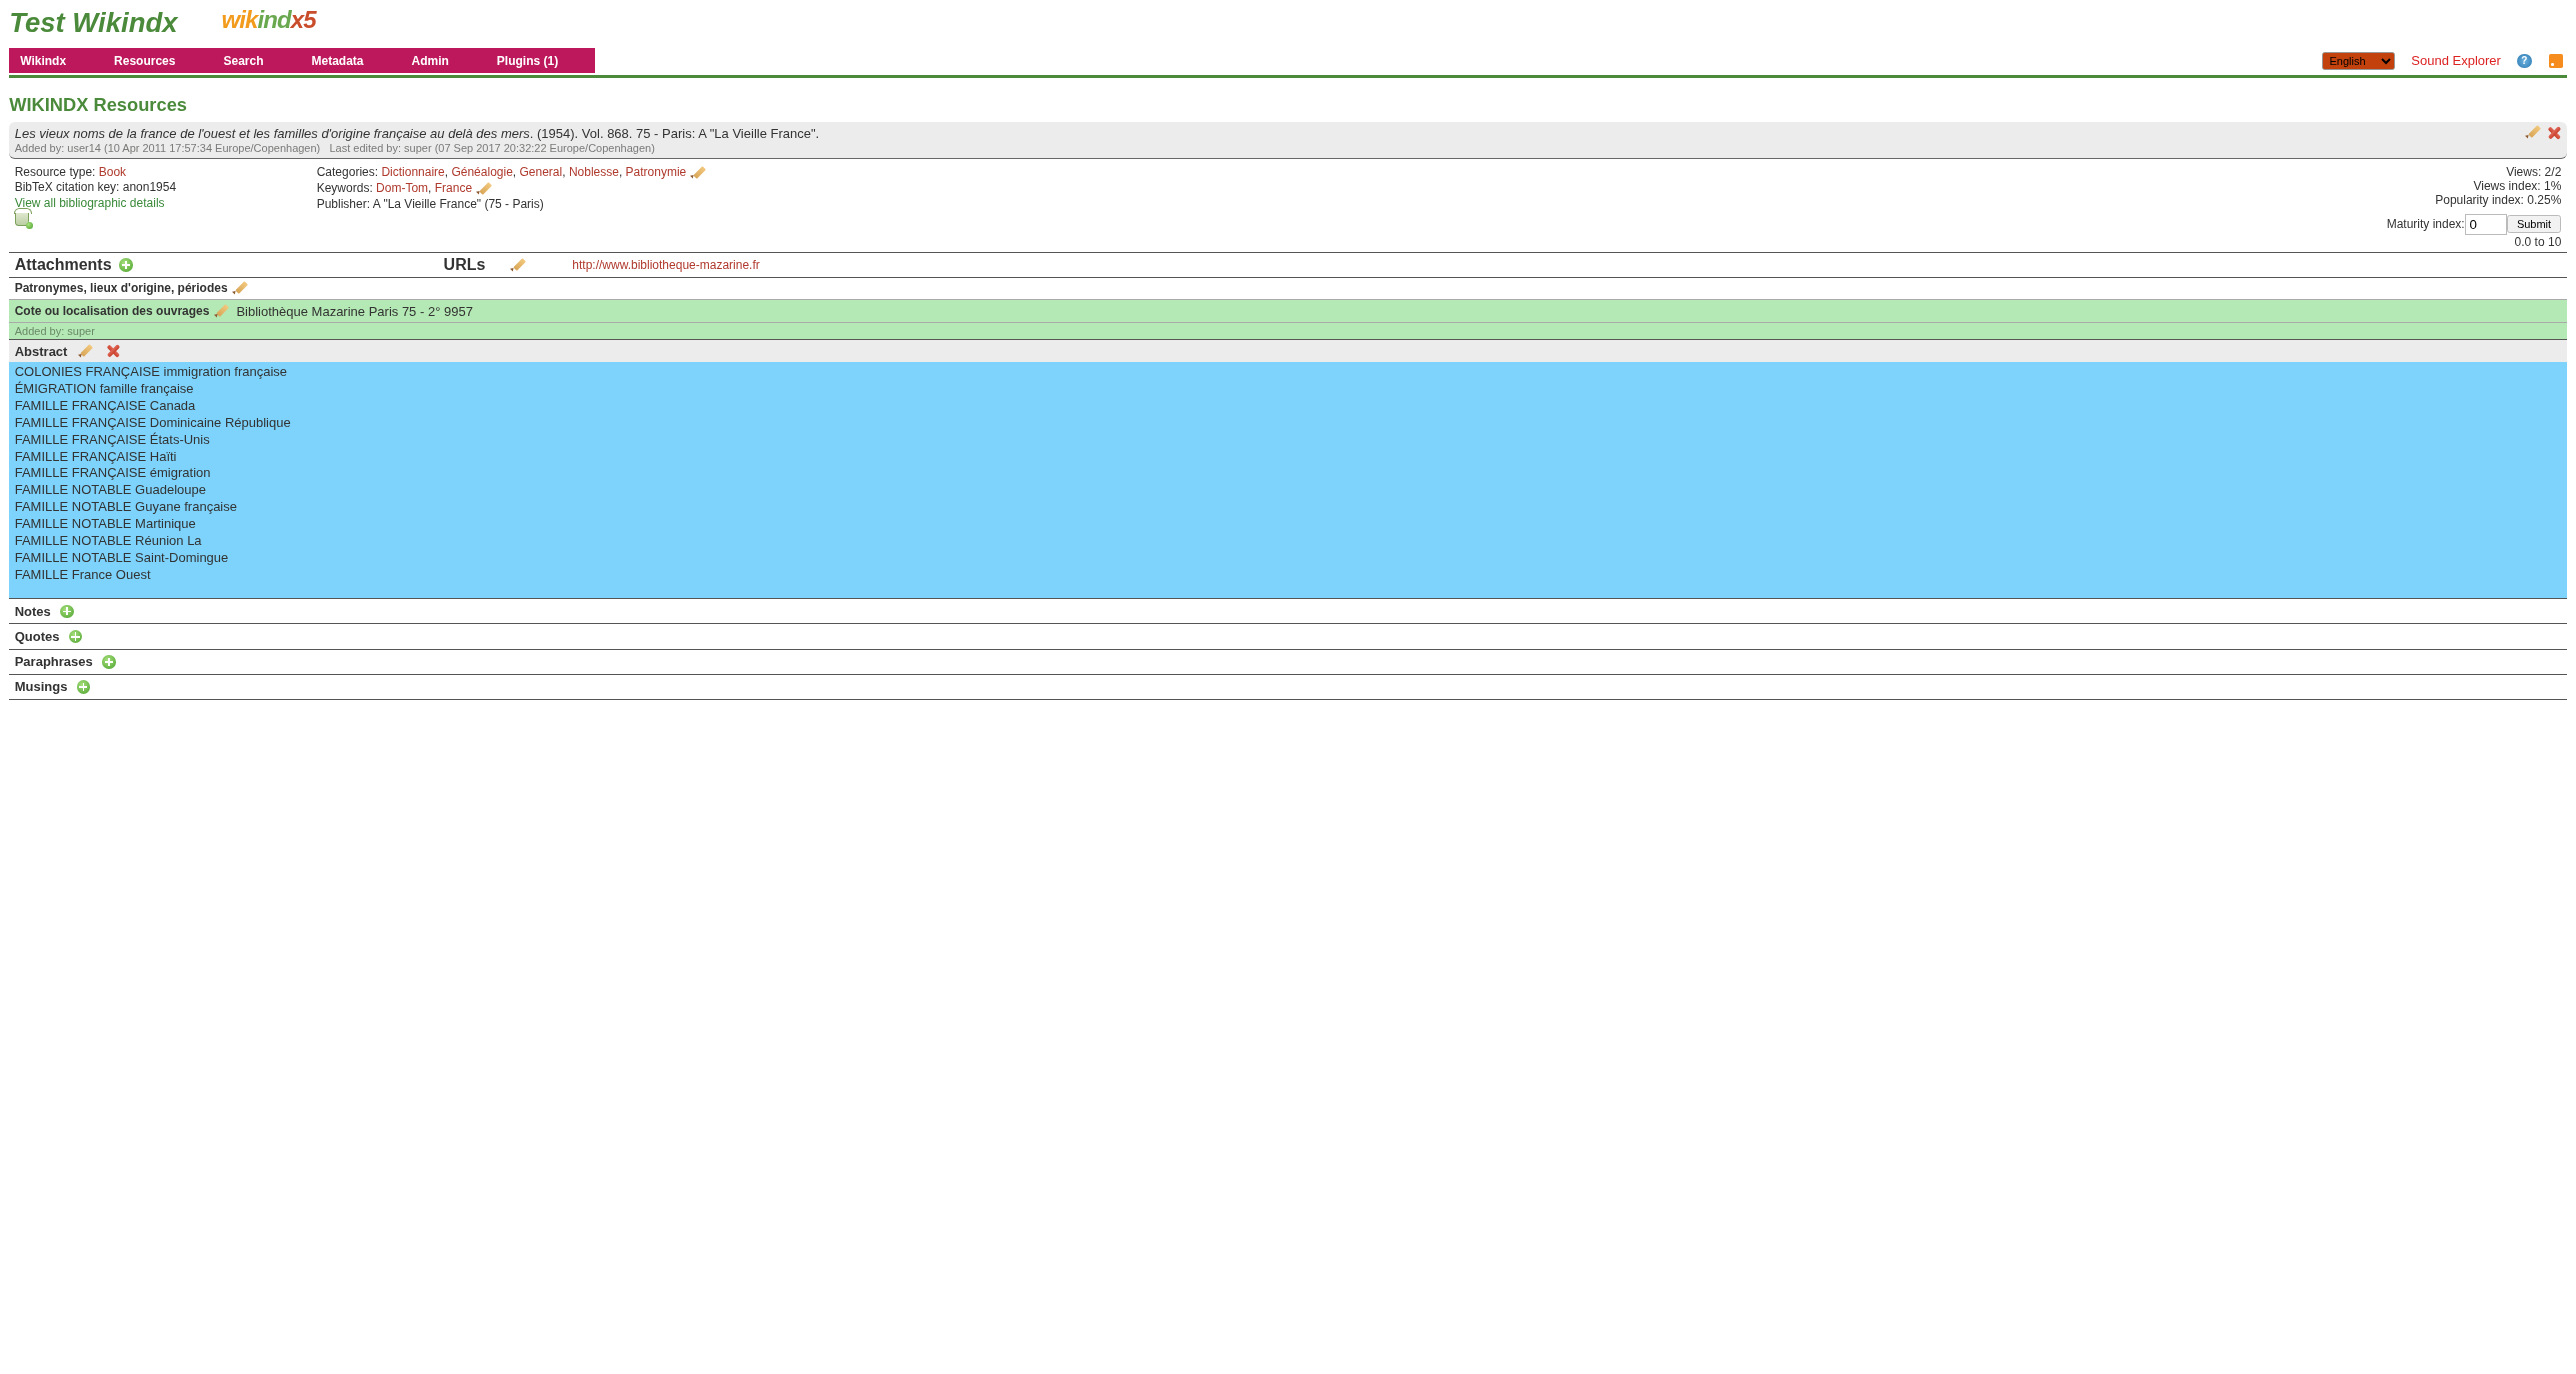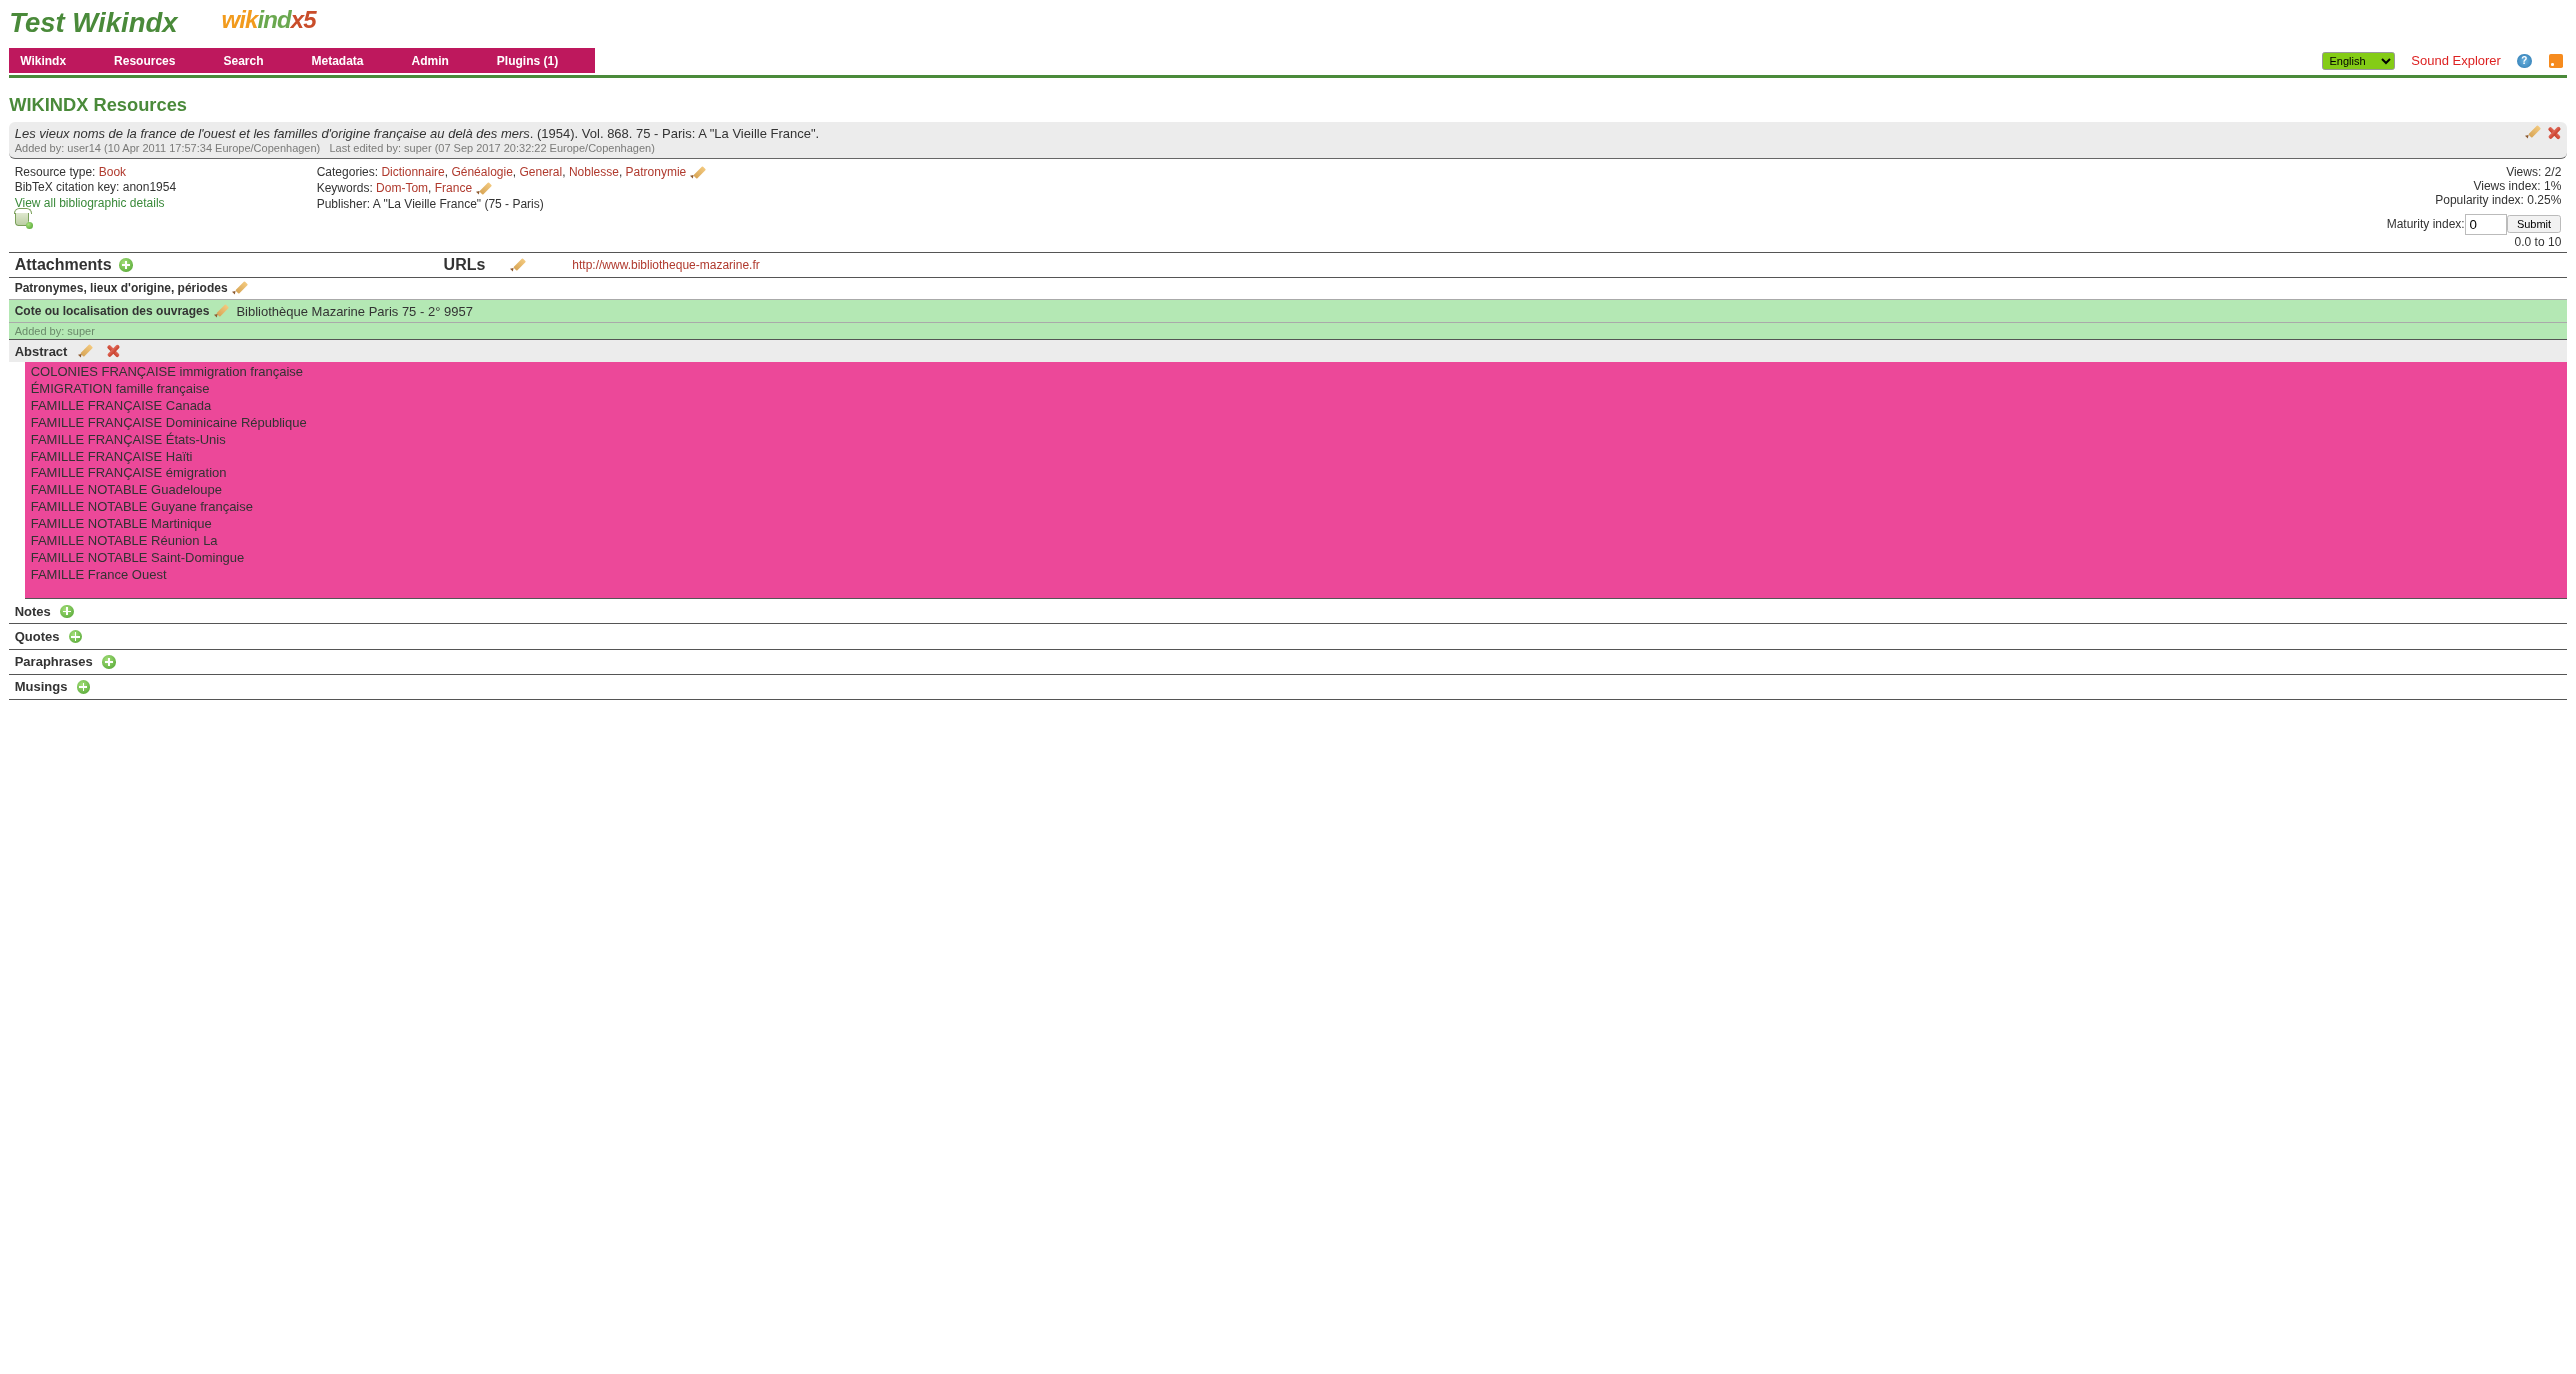--- a/index.html
+++ b/index.html
@@ -15,21 +15,21 @@
   .site-title { font-size: 27.5px; font-weight: bold; font-style: italic; color: #4a8a3a; margin: 1.8px 0 9.2px 0; }
   .logo { font-size: 24px; font-weight: bold; font-style: italic; letter-spacing: -0.9px; }
   .logo .w1 { color: #f29b1d; }
   .logo .w2 { color: #6aa84f; }
   .logo .w3 { color: #c94d2a; }
 
   .navbar-row { display: flex; justify-content: space-between; align-items: center; }
   .navbar { display: flex; background: #be185d; color: #fff; font-weight: bold; }
   .navbar .item { padding: 5.5px 37px 5.5px 11px; cursor: pointer; }
   .nav-right { display: flex; align-items: center; gap: 16.5px; padding: 1.8px 3.7px; }
-  .lang-select { width: 73px; padding: 0.9px 2.7px; font-size: 11px; background: #84cc16; border: 0.9px solid #999; border-radius: 2.7px; appearance: menulist; }
+  .lang-select { width: 73px; padding: 0.9px 2.7px; font-size: 11px; background: #c2410c; border: 0.9px solid #999; border-radius: 2.7px; appearance: menulist; }
   .sound-explorer { color: #d22; font-size: 13px; }
   .icon-help, .icon-rss { width: 14.6px; height: 14.6px; display: inline-block; vertical-align: middle; }
   .icon-help { background: radial-gradient(circle at 50% 50%, #6bb3e0 0%, #2a77b0 100%); border-radius: 50%; position: relative; }
   .icon-help::after { content: "?"; color: #fff; font-weight: bold; font-size: 10px; position: absolute; left: 3.7px; top: 0.9px; }
   .icon-rss { background: #f68b1e; border-radius: 1.8px; position: relative; }
   .icon-rss::after { content: ""; position: absolute; left: 2.7px; bottom: 2.7px; width: 2.7px; height: 2.7px; background: #fff; border-radius: 50%; box-shadow: 0 0 0 2.7px rgba(255,255,255,0), 1.8px -1.8px 0 0 #fff00000;}
   .green-line { height: 2.7px; background: #4a8a3a; margin-top: 1.8px; }
 
   .section-title { font-size: 18.3px; font-weight: bold; color: #4a8a3a; margin: 16.5px 0 5.5px 0; }
 
@@ -75,21 +75,21 @@
   .urls-col { display:flex; align-items:center; gap:20px; margin-left: 311px;}
 
   .custom-row { padding: 3.7px 5.5px; border-bottom: 0.9px solid #aaa; display:flex; align-items:center; gap:7px; }
   .custom-row .lbl { font-weight: bold; font-size: 12px; }
   .cote-row { background: #b4e8b4; }
   .cote-row .value { font-size: 13px; }
   .added-line { background: #b4e8b4; font-size: 11px; color: #6a8a6a; padding: 1.8px 5.5px; border-bottom: 0.9px solid #555; }
 
   .abstract-header { background: #ececec; padding: 3.7px 5.5px; display:flex; align-items:center; gap:13px; }
   .abstract-header .lbl { font-weight: bold; font-size: 13px; }
-  .abstract-body { background: #ec4899; padding: 1.8px 5.5px 14.6px 5.5px; border-bottom: 0.9px solid #555; font-size: 13px; line-height: 1.3; margin-left: 16px; }
+  .abstract-body { background: #7dd3fc; padding: 1.8px 5.5px 14.6px 5.5px; border-bottom: 0.9px solid #555; font-size: 13px; line-height: 1.3; }
   .abstract-body div { margin: 0; }
 
   .meta-section { padding: 4.6px 5.5px; border-bottom: 0.9px solid #555; display:flex; align-items:center; gap:9.2px; }
   .meta-section .lbl { font-weight: bold; font-size: 13px; }
 </style>
 </head>
 <body>
 
 <div class="header-row">
   <div class="site-title">Test Wikindx</div>

